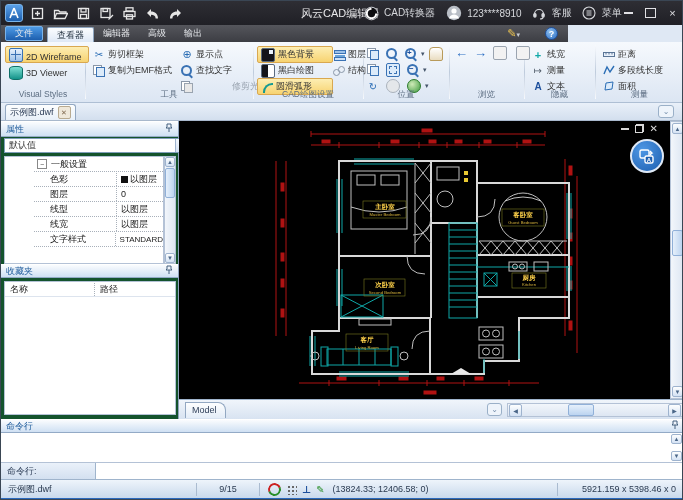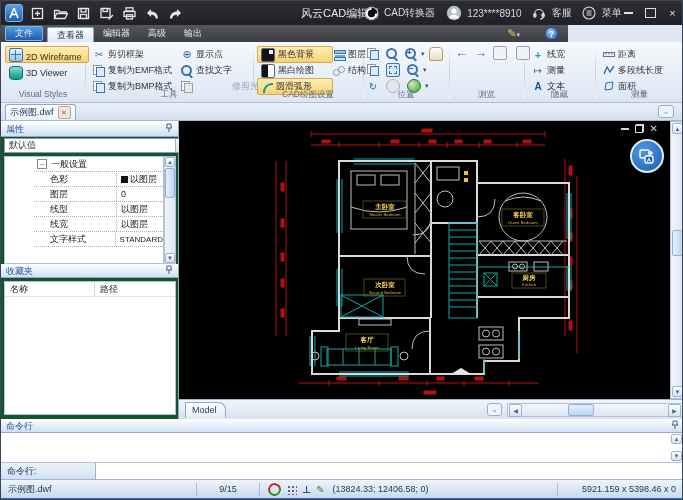--- a/index.html
+++ b/index.html
@@ -200,24 +200,20 @@
     <div class="glabel" style="left:0;width:84px;">Visual Styles</div>
 
     <div class="ritem" style="left:88px;top:4px;">
         <span class="glyph" style="width:12px;color:#2a6db5;font-size:10px;">✂</span>
         <span>剪切框架</span>
       </div>
     <div class="ritem" style="left:88px;top:20px;">
         <span class="ic ic-copy"></span>
         <span>复制为EMF格式</span>
       </div>
-    <div class="ritem" style="left:88px;top:36px;">
-        <span class="ic ic-copy"></span>
-        <span>复制为BMP格式</span>
-      </div>
     <div class="ritem" style="left:176px;top:4px;">
         <span class="glyph" style="width:12px;color:#2a6db5;font-size:11px;">⊕</span>
         <span>显示点</span>
       </div>
     <div class="ritem" style="left:176px;top:20px;">
         <span class="ic ic-mag"></span>
         <span>查找文字</span>
       </div>
     <div class="ritem dis" style="left:176px;top:36px;">
         <span class="ic ic-copy gray"></span>

